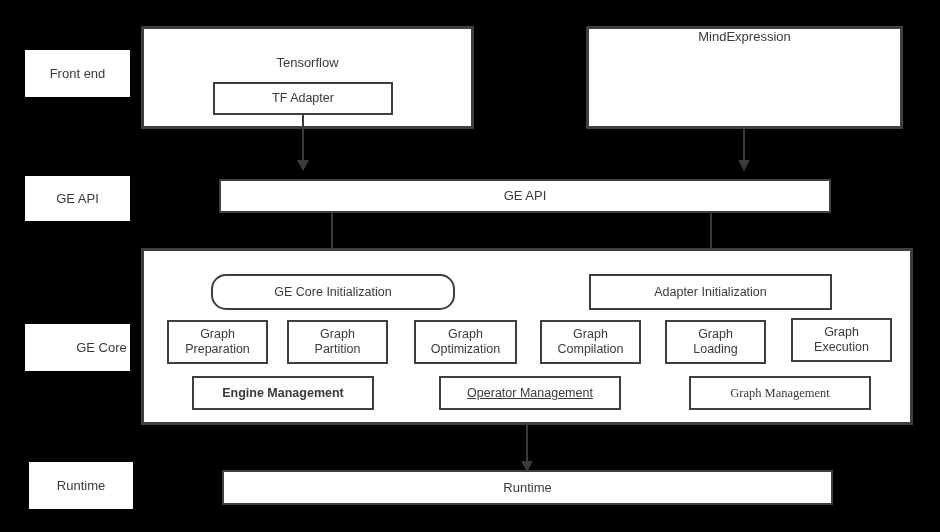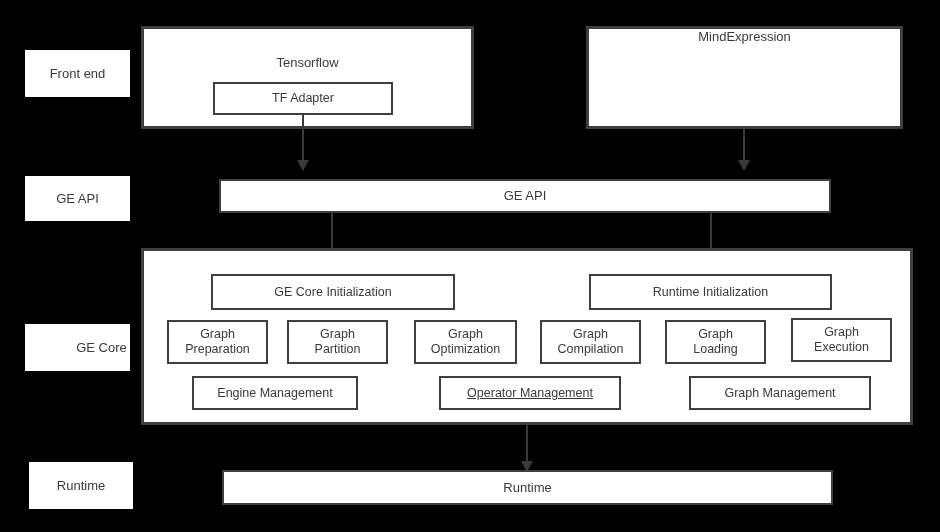--- a/index.html
+++ b/index.html
@@ -118,25 +118,25 @@
   </div>
 
   <div class="conn" style="left:331px; top:213px; height:50px;"></div>
   <div class="arrowhead" style="left:326px; top:258px;"></div>
 
   <div class="conn" style="left:710px; top:213px; height:50px;"></div>
   <div class="arrowhead" style="left:705px; top:258px;"></div>
 
   <div class="box panel" style="left:141px; top:248px; width:772px; height:177px;"></div>
 
-  <div class="box node" style="left:211px; top:274px; width:244px; height:36px;">
+  <div class="box node" style="left:211px; top:274px; width:244px; height:36px;border-radius:15px;">
     <span>GE Core Initialization</span>
   </div>
   <div class="box node" style="left:589px; top:274px; width:243px; height:36px;">
-    <span>Runtime Initialization</span>
+    <span>Adapter Initialization</span>
   </div>
 
   <div class="box node" style="left:167px; top:320px; width:101px; height:44px;">
     <span>Graph
 Preparation</span>
   </div>
   <div class="box node" style="left:287px; top:320px; width:101px; height:44px;">
     <span>Graph
 Partition</span>
   </div>
@@ -150,27 +150,27 @@
   </div>
   <div class="box node" style="left:665px; top:320px; width:101px; height:44px;">
     <span>Graph
 Loading</span>
   </div>
   <div class="box node" style="left:791px; top:318px; width:101px; height:44px;">
     <span>Graph
 Execution</span>
   </div>
 
-  <div class="box node" style="left:192px; top:376px; width:166px; height:34px;">
+  <div class="box node" style="left:192px; top:376px; width:182px; height:34px;font-weight:bold;">
     <span>Engine Management</span>
   </div>
   <div class="box node" style="left:439px; top:376px; width:182px; height:34px;text-decoration:underline;">
     <span>Operator Management</span>
   </div>
-  <div class="box node" style="left:689px; top:376px; width:182px; height:34px;">
+  <div class="box node" style="left:689px; top:376px; width:182px; height:34px;font-family:Liberation Serif, serif;">
     <span>Graph Management</span>
   </div>
 
   <div class="conn" style="left:526px; top:425px; height:42px;"></div>
   <div class="arrowhead" style="left:521px; top:461px;"></div>
 
   <div class="box node bar" style="left:222px; top:470px; width:611px; height:35px;">
     <span>Runtime</span>
   </div>
 

